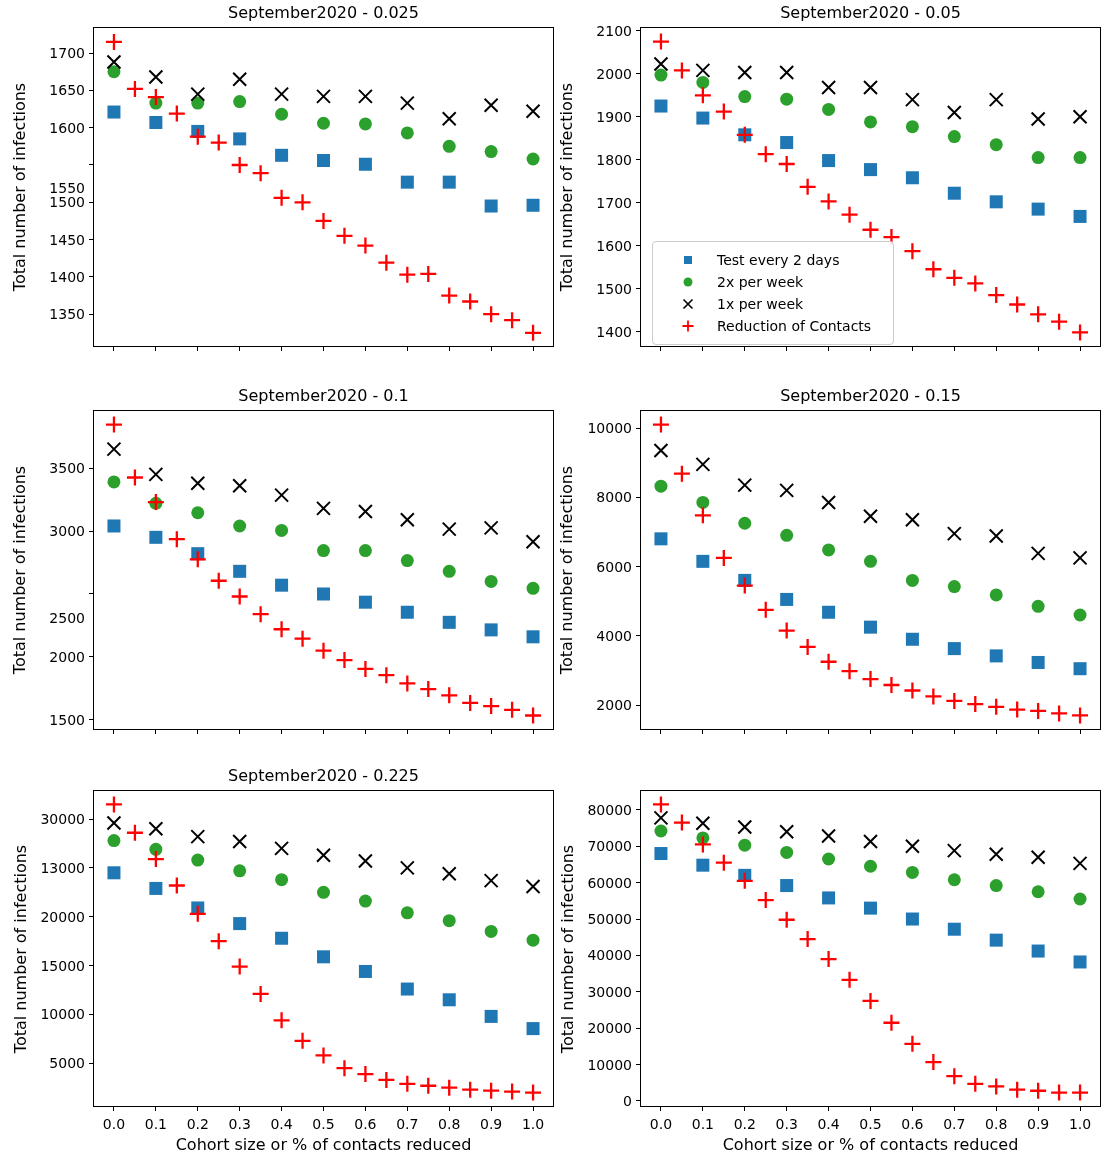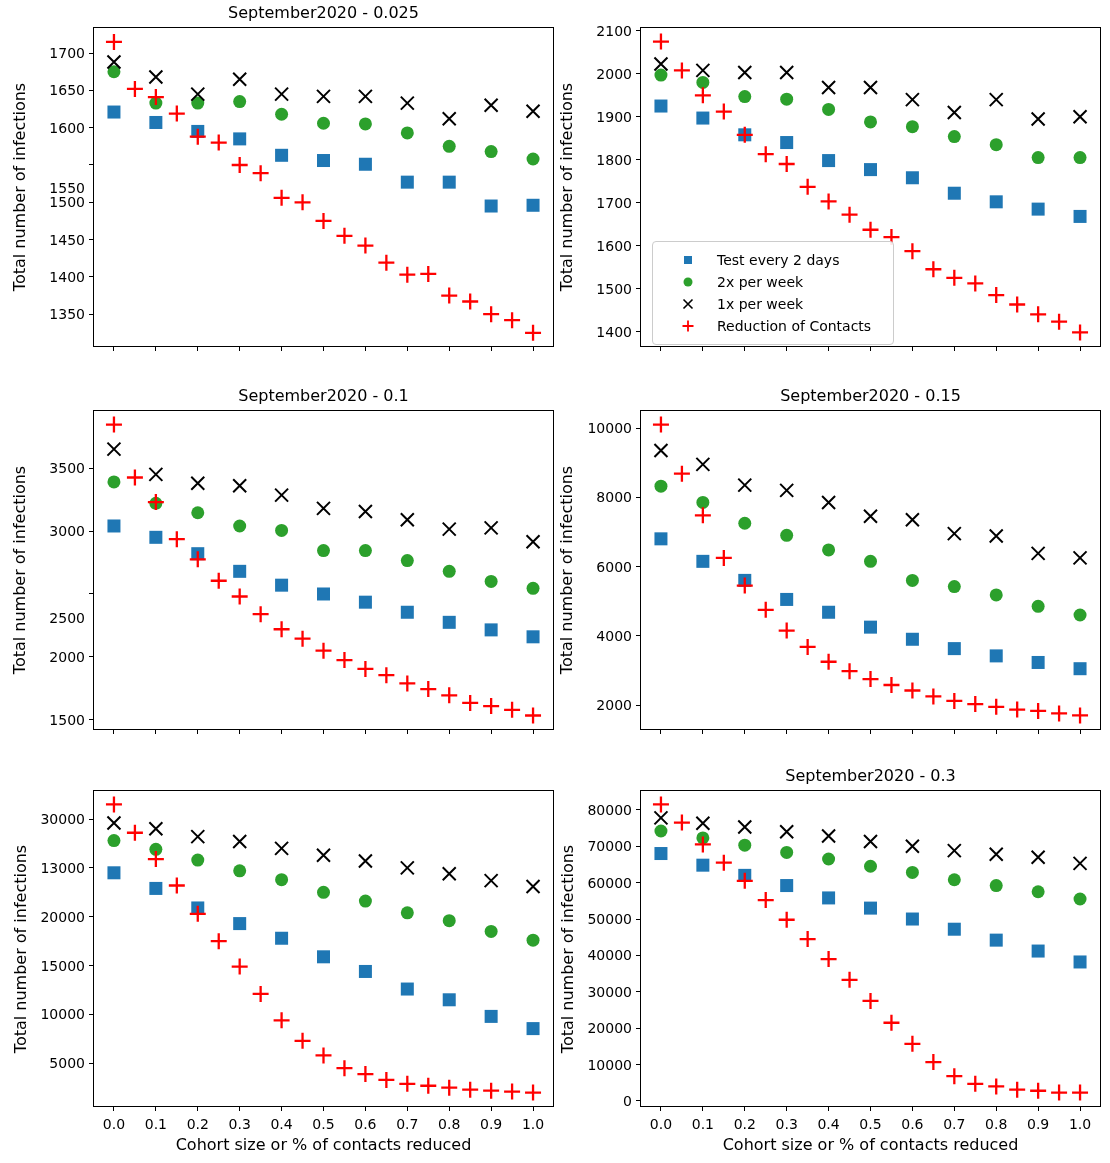--- a/index.html
+++ b/index.html
@@ -119,20 +119,21 @@
       <div class="tick-label ytick" style="left: 15px; top: 304.179px; width: 70px;">1350</div>
       <div class="tick-label ytick" style="left: 15px; top: 266.883px; width: 70px;">1400</div>
       <div class="tick-label ytick" style="left: 15px; top: 229.587px; width: 70px;">1450</div>
       <div class="tick-label ytick" style="left: 15px; top: 192.291px; width: 70px;">1500</div>
       <div class="tick-label ytick" style="left: 15px; top: 154.995px; width: 70px; margin-top: 23px;">1550</div>
       <div class="tick-label ytick" style="left: 15px; top: 117.699px; width: 70px;">1600</div>
       <div class="tick-label ytick" style="left: 15px; top: 80.4033px; width: 70px;">1650</div>
       <div class="tick-label ytick" style="left: 15px; top: 43.1072px; width: 70px;">1700</div>
     </div>
   <div class="subplot-layer">
+      <div class="sub-title" style="left: 640px; top: 3px; width: 461px;">September2020 - 0.05</div>
       <div class="axis-label ylabel" style="left: 407px; top: 177px; width: 320px; height: 20px; line-height: 20px;">Total number of infections</div>
       <svg width="461" height="320" viewBox="0 0 461 320" class="plot-svg" style="left: 640px; top: 27px;">
         <rect x="0.5" y="0.5" width="460" height="319" fill="#ffffff" stroke="#000000" stroke-width="1" shape-rendering="crispEdges"></rect>
         <line x1="20.954545454545496" y1="320" x2="20.954545454545496" y2="324" stroke="#000000" stroke-width="1" shape-rendering="crispEdges"></line>
         <line x1="62.863636363636374" y1="320" x2="62.863636363636374" y2="324" stroke="#000000" stroke-width="1" shape-rendering="crispEdges"></line>
         <line x1="104.77272727272725" y1="320" x2="104.77272727272725" y2="324" stroke="#000000" stroke-width="1" shape-rendering="crispEdges"></line>
         <line x1="146.68181818181813" y1="320" x2="146.68181818181813" y2="324" stroke="#000000" stroke-width="1" shape-rendering="crispEdges"></line>
         <line x1="188.59090909090912" y1="320" x2="188.59090909090912" y2="324" stroke="#000000" stroke-width="1" shape-rendering="crispEdges"></line>
         <line x1="230.5" y1="320" x2="230.5" y2="324" stroke="#000000" stroke-width="1" shape-rendering="crispEdges"></line>
         <line x1="272.409090909091" y1="320" x2="272.409090909091" y2="324" stroke="#000000" stroke-width="1" shape-rendering="crispEdges"></line>
@@ -396,20 +397,21 @@
         <path d="M 411.090909090909 303.37662337662346 L 427.090909090909 303.37662337662346 M 419.090909090909 295.37662337662346 L 419.090909090909 311.37662337662346" stroke="#ff0000" stroke-width="2.3" fill="none"></path>
         <path d="M 432.0454545454545 305.4545454545455 L 448.0454545454545 305.4545454545455 M 440.0454545454545 297.4545454545455 L 440.0454545454545 313.4545454545455" stroke="#ff0000" stroke-width="2.3" fill="none"></path>
       </svg>
       <div class="tick-label ytick" style="left: 562px; top: 695.065px; width: 70px;">2000</div>
       <div class="tick-label ytick" style="left: 562px; top: 625.801px; width: 70px;">4000</div>
       <div class="tick-label ytick" style="left: 562px; top: 556.537px; width: 70px;">6000</div>
       <div class="tick-label ytick" style="left: 562px; top: 487.273px; width: 70px;">8000</div>
       <div class="tick-label ytick" style="left: 562px; top: 418.009px; width: 70px;">10000</div>
     </div>
   <div class="subplot-layer">
+      <div class="sub-title" style="left: 93px; top: 766px; width: 461px;">September2020 - 0.225</div>
       <div class="axis-label ylabel" style="left: -138.5px; top: 938.5px; width: 317px; height: 20px; line-height: 20px;">Total number of infections</div>
       <svg width="461" height="317" viewBox="0 0 461 317" class="plot-svg" style="left: 93px; top: 790px;">
         <rect x="0.5" y="0.5" width="460" height="316" fill="#ffffff" stroke="#000000" stroke-width="1" shape-rendering="crispEdges"></rect>
         <line x1="20.954545454545453" y1="317" x2="20.954545454545453" y2="321" stroke="#000000" stroke-width="1" shape-rendering="crispEdges"></line>
         <line x1="62.863636363636374" y1="317" x2="62.863636363636374" y2="321" stroke="#000000" stroke-width="1" shape-rendering="crispEdges"></line>
         <line x1="104.77272727272725" y1="317" x2="104.77272727272725" y2="321" stroke="#000000" stroke-width="1" shape-rendering="crispEdges"></line>
         <line x1="146.68181818181816" y1="317" x2="146.68181818181816" y2="321" stroke="#000000" stroke-width="1" shape-rendering="crispEdges"></line>
         <line x1="188.59090909090912" y1="317" x2="188.59090909090912" y2="321" stroke="#000000" stroke-width="1" shape-rendering="crispEdges"></line>
         <line x1="230.5" y1="317" x2="230.5" y2="321" stroke="#000000" stroke-width="1" shape-rendering="crispEdges"></line>
         <line x1="272.40909090909093" y1="317" x2="272.40909090909093" y2="321" stroke="#000000" stroke-width="1" shape-rendering="crispEdges"></line>
@@ -491,21 +493,20 @@
       <div class="tick-label xtick" style="left: 261.591px; top: 1114px; width: 40px;">0.4</div>
       <div class="tick-label xtick" style="left: 303.5px; top: 1114px; width: 40px;">0.5</div>
       <div class="tick-label xtick" style="left: 345.409px; top: 1114px; width: 40px;">0.6</div>
       <div class="tick-label xtick" style="left: 387.318px; top: 1114px; width: 40px;">0.7</div>
       <div class="tick-label xtick" style="left: 429.227px; top: 1114px; width: 40px;">0.8</div>
       <div class="tick-label xtick" style="left: 471.136px; top: 1114px; width: 40px;">0.9</div>
       <div class="tick-label xtick" style="left: 513.045px; top: 1114px; width: 40px;">1.0</div>
       <div class="axis-label" style="left: 93px; top: 1135px; width: 461px;">Cohort size or % of contacts reduced</div>
     </div>
   <div class="subplot-layer">
-      <div class="sub-title" style="left: 640px; top: 766px; width: 461px;">September2020 - 0.3</div>
       <div class="axis-label ylabel" style="left: 408.5px; top: 938.5px; width: 317px; height: 20px; line-height: 20px;">Total number of infections</div>
       <svg width="461" height="317" viewBox="0 0 461 317" class="plot-svg" style="left: 640px; top: 790px;">
         <rect x="0.5" y="0.5" width="460" height="316" fill="#ffffff" stroke="#000000" stroke-width="1" shape-rendering="crispEdges"></rect>
         <line x1="20.954545454545496" y1="317" x2="20.954545454545496" y2="321" stroke="#000000" stroke-width="1" shape-rendering="crispEdges"></line>
         <line x1="62.863636363636374" y1="317" x2="62.863636363636374" y2="321" stroke="#000000" stroke-width="1" shape-rendering="crispEdges"></line>
         <line x1="104.77272727272725" y1="317" x2="104.77272727272725" y2="321" stroke="#000000" stroke-width="1" shape-rendering="crispEdges"></line>
         <line x1="146.68181818181813" y1="317" x2="146.68181818181813" y2="321" stroke="#000000" stroke-width="1" shape-rendering="crispEdges"></line>
         <line x1="188.59090909090912" y1="317" x2="188.59090909090912" y2="321" stroke="#000000" stroke-width="1" shape-rendering="crispEdges"></line>
         <line x1="230.5" y1="317" x2="230.5" y2="321" stroke="#000000" stroke-width="1" shape-rendering="crispEdges"></line>
         <line x1="272.409090909091" y1="317" x2="272.409090909091" y2="321" stroke="#000000" stroke-width="1" shape-rendering="crispEdges"></line>

